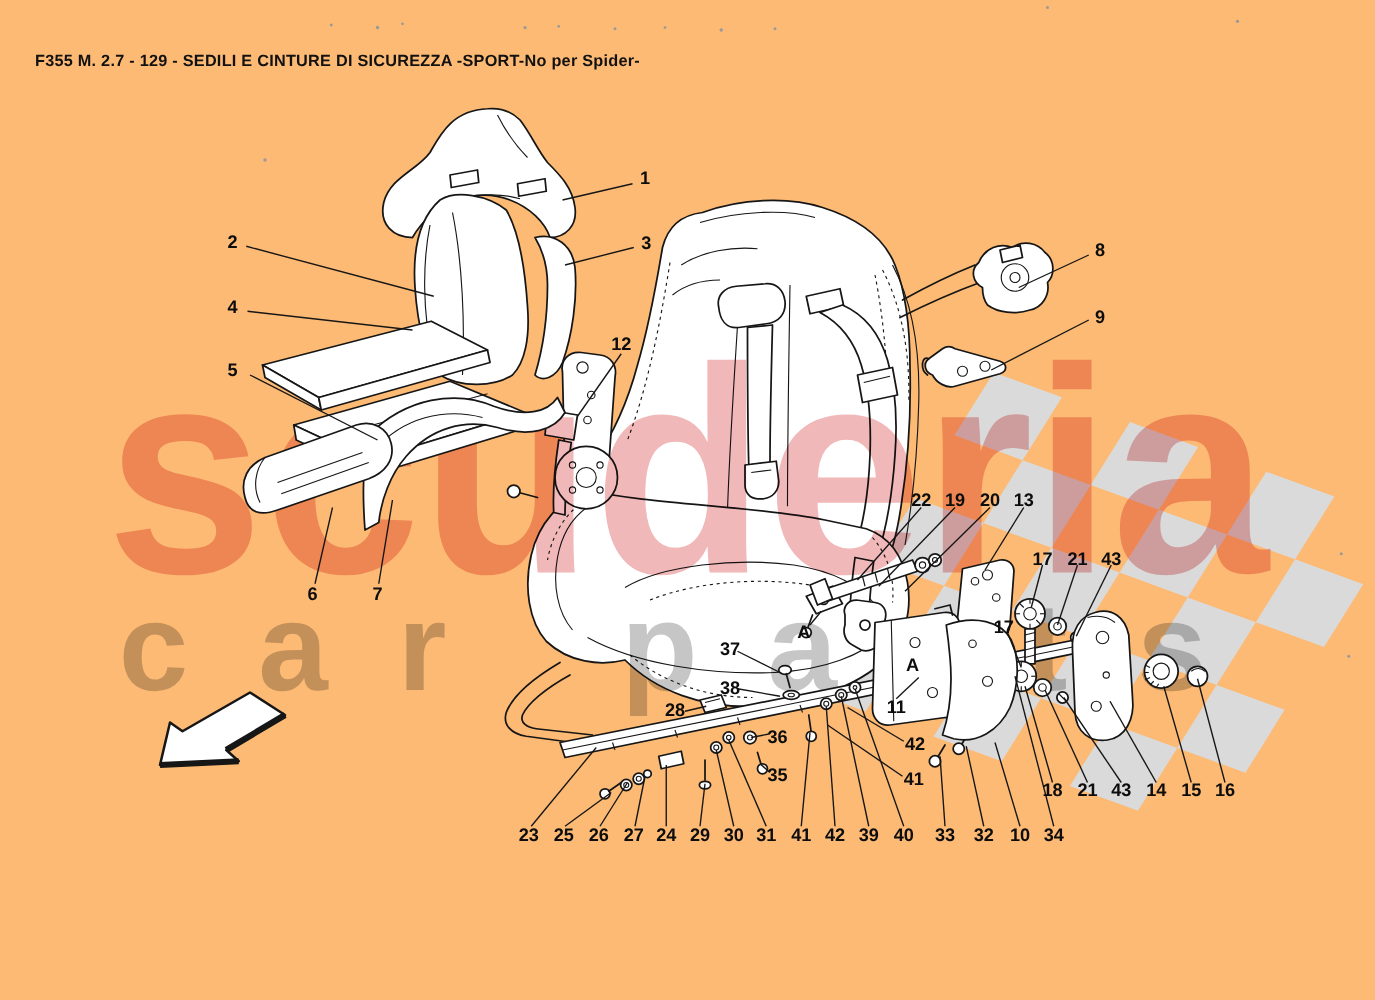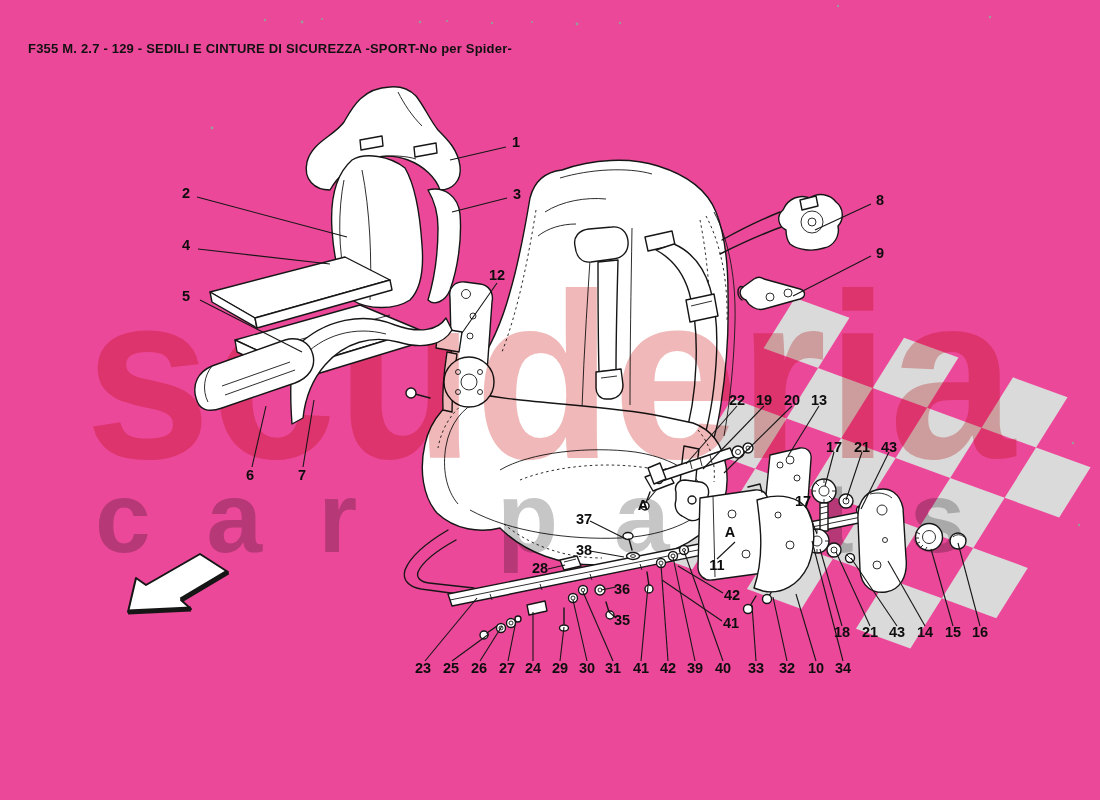--- a/index.html
+++ b/index.html
@@ -1,16 +1,16 @@
 <!DOCTYPE html>
 <html><head>
 <meta charset="utf-8">
 <style>
   html,body{margin:0;padding:0;background:#ffffff;}
-  .page{position:relative;width:1100px;height:800px;background:#ec4899;overflow:hidden;
+  .page{position:relative;width:1100px;height:800px;background:#fdba74;overflow:hidden;
         font-family:"Liberation Sans",sans-serif;}
   .title{position:absolute;left:28px;top:41px;font-size:13px;font-weight:bold;
          color:#111;letter-spacing:0.2px;white-space:nowrap;}
   svg{position:absolute;left:0;top:0;}
   .art{stroke:#161616;fill:none;stroke-width:1.4;stroke-linecap:round;stroke-linejoin:round;}
   .artf{stroke:#161616;fill:#ffffff;stroke-width:1.4;stroke-linecap:round;stroke-linejoin:round;}
   .thin{stroke:#161616;fill:none;stroke-width:0.9;}
   .dash{stroke:#161616;fill:none;stroke-width:0.9;stroke-dasharray:2.5 3;}
   .leader{stroke:#161616;stroke-width:1.1;}
   .part-label{font-family:"Liberation Sans",sans-serif;font-size:14.5px;font-weight:bold;

